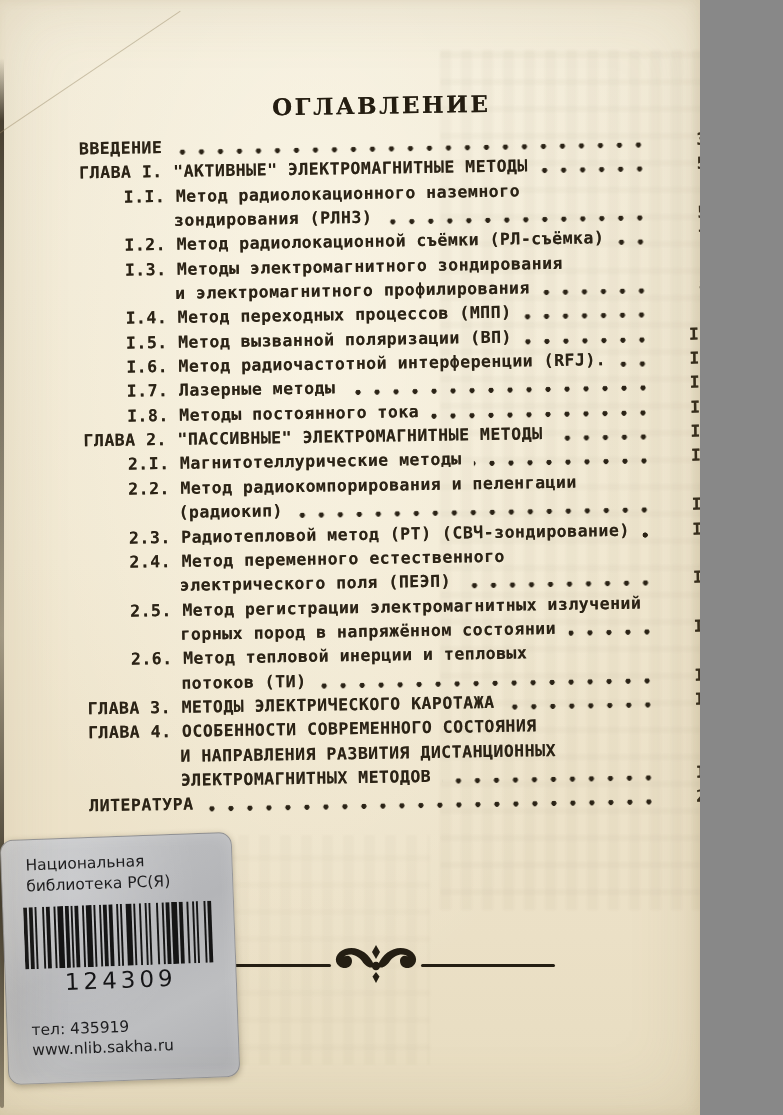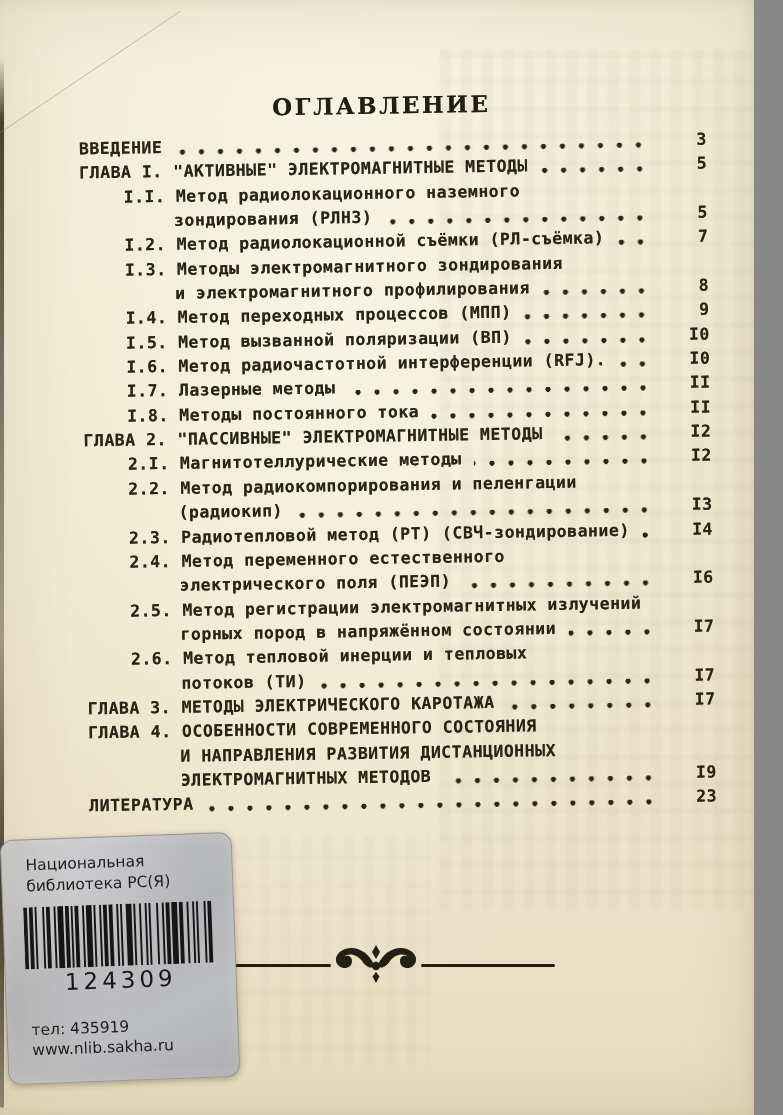--- a/index.html
+++ b/index.html
@@ -1,17 +1,17 @@
 <!DOCTYPE html>
 <html><head>
 <meta charset="utf-8">
 <style>
   html,body{margin:0;padding:0;background:#888;}
   .page{
-    position:relative;width:754px;height:1115px;overflow:hidden;
+    position:relative;width:700px;height:1115px;overflow:hidden;
     background-color:#efe6cf;
     background-image:
       radial-gradient(ellipse at 45% 28%, rgba(255,252,240,.55), rgba(255,252,240,0) 62%),
       linear-gradient(180deg,#f2ebd8 0%,#f0e7d0 50%,#ebe0c6 84%,#e7dcc0 100%);
     font-family:"DejaVu Sans Mono","Liberation Mono",monospace;
   }
   .page::after{
     content:"";position:absolute;inset:0;pointer-events:none;
     box-shadow:inset 0 0 70px rgba(145,120,75,.18), inset -4px 0 12px rgba(145,120,75,.12);
   }

